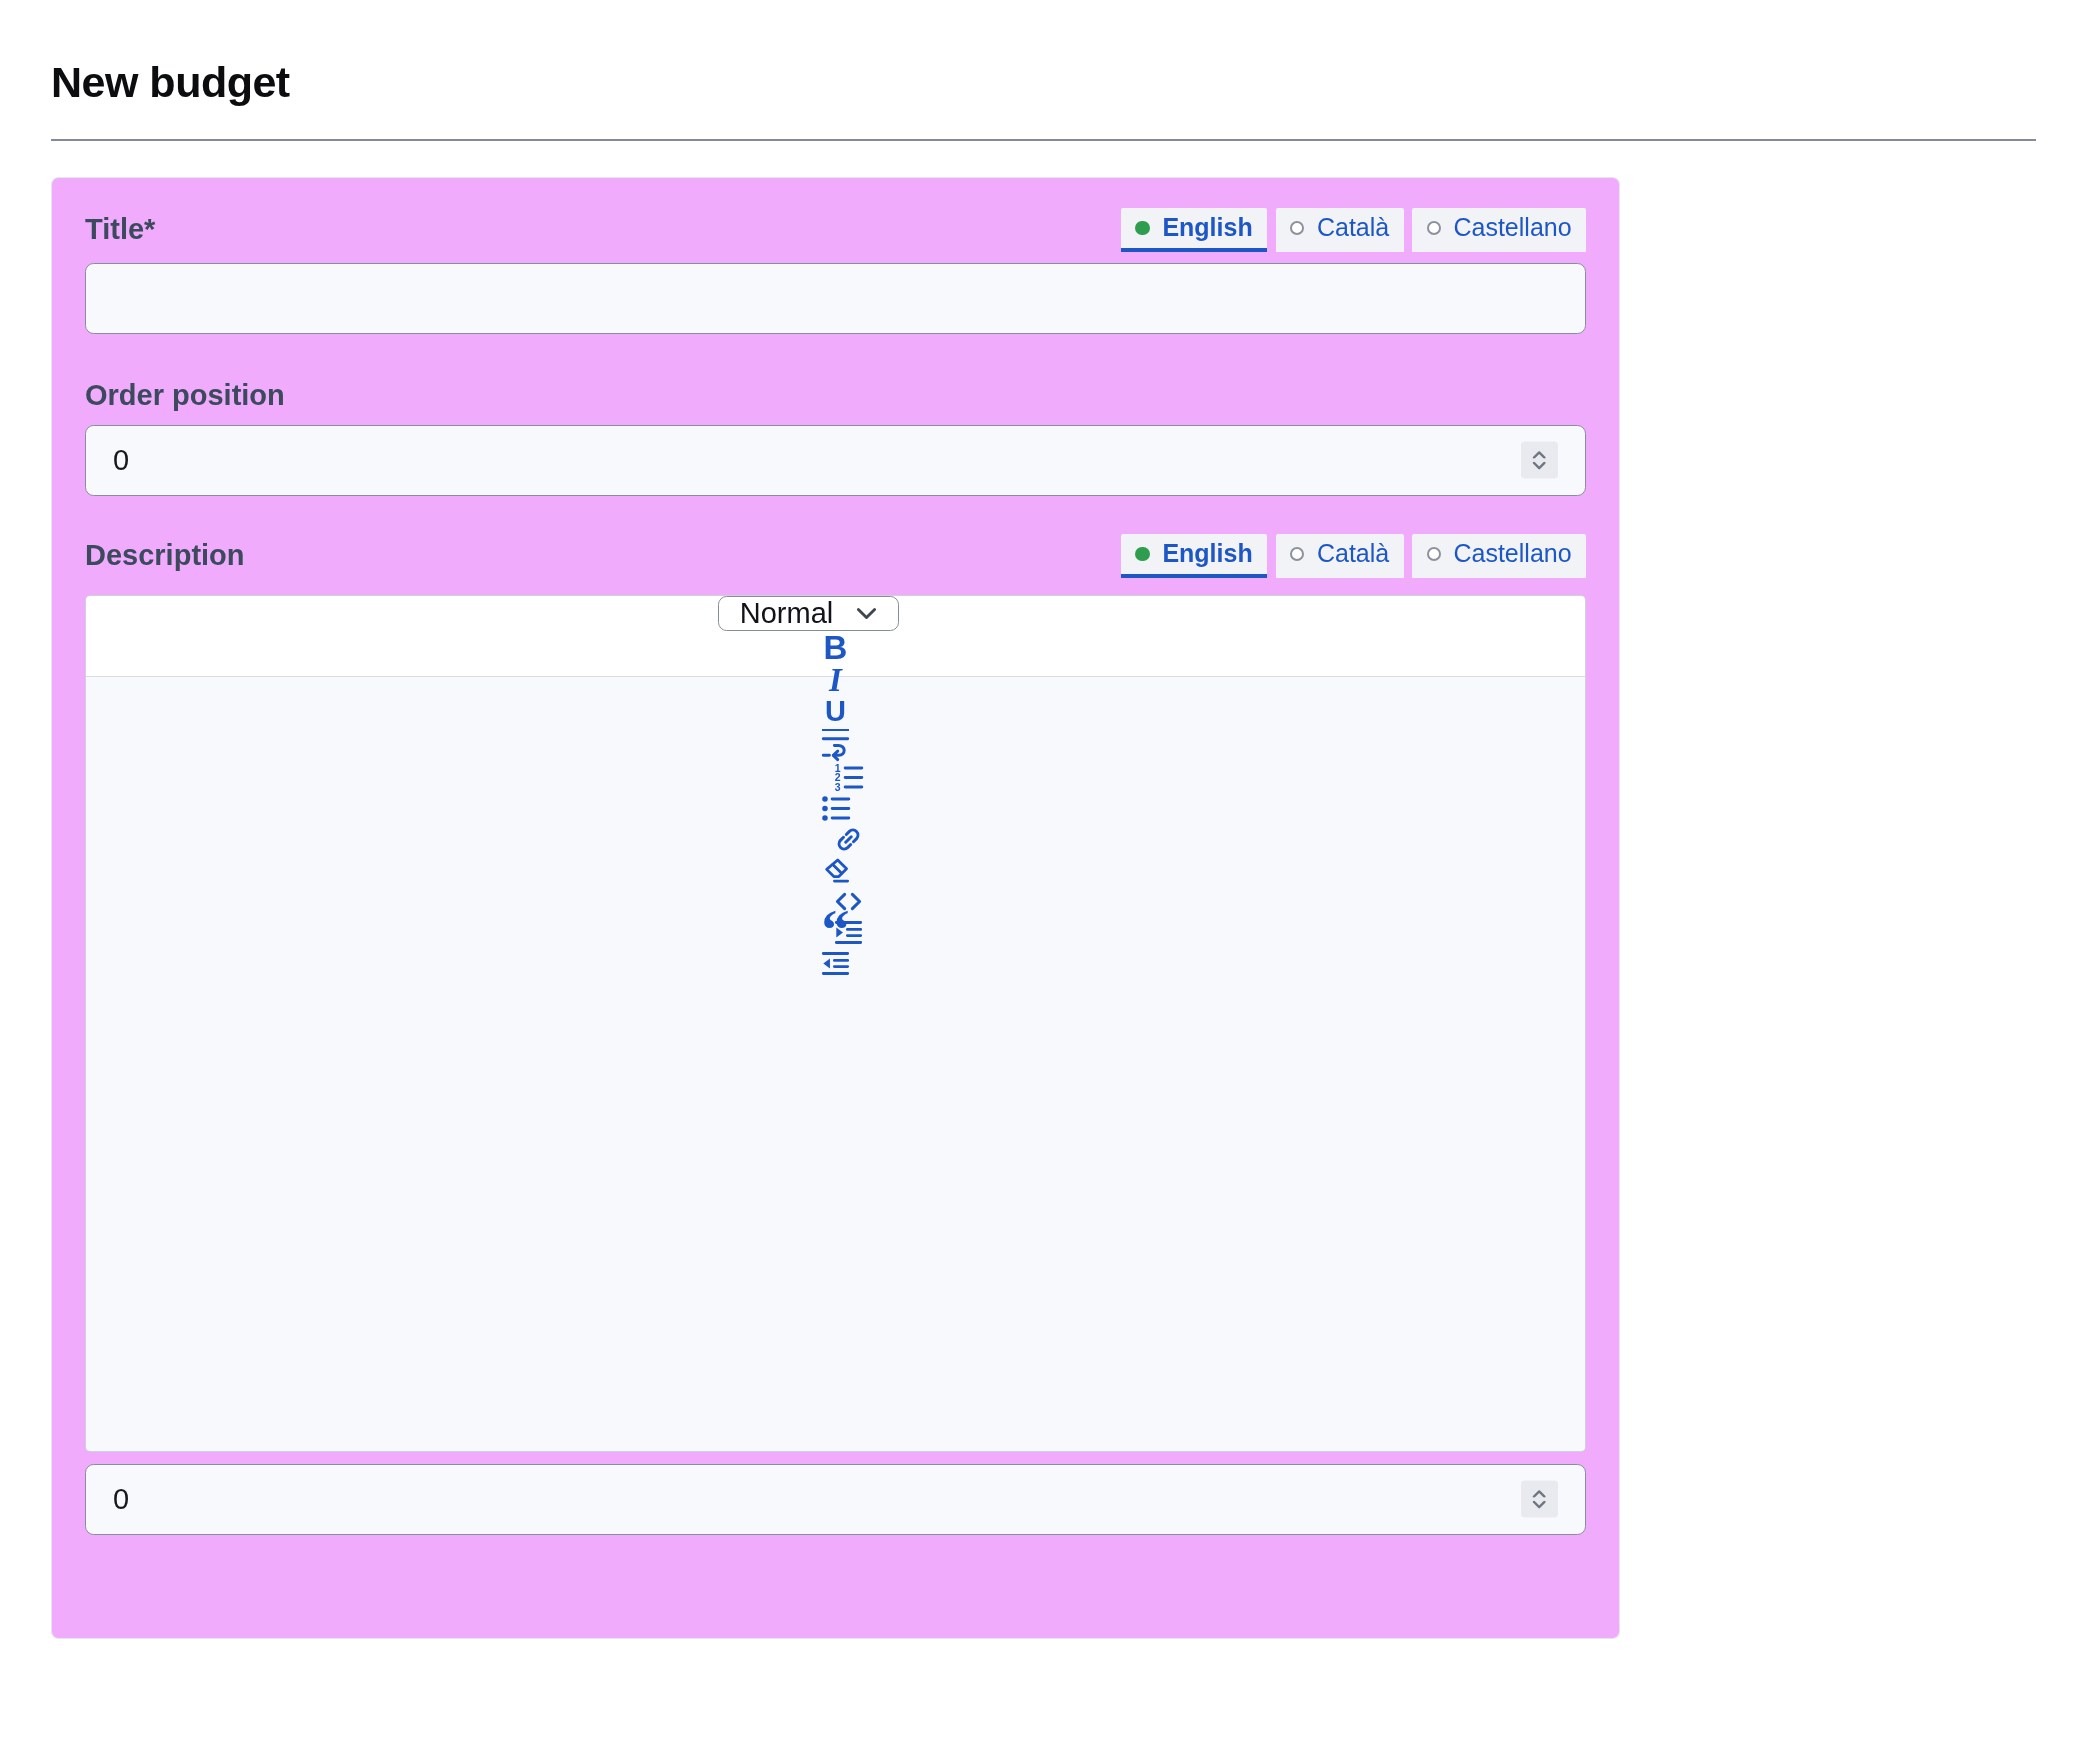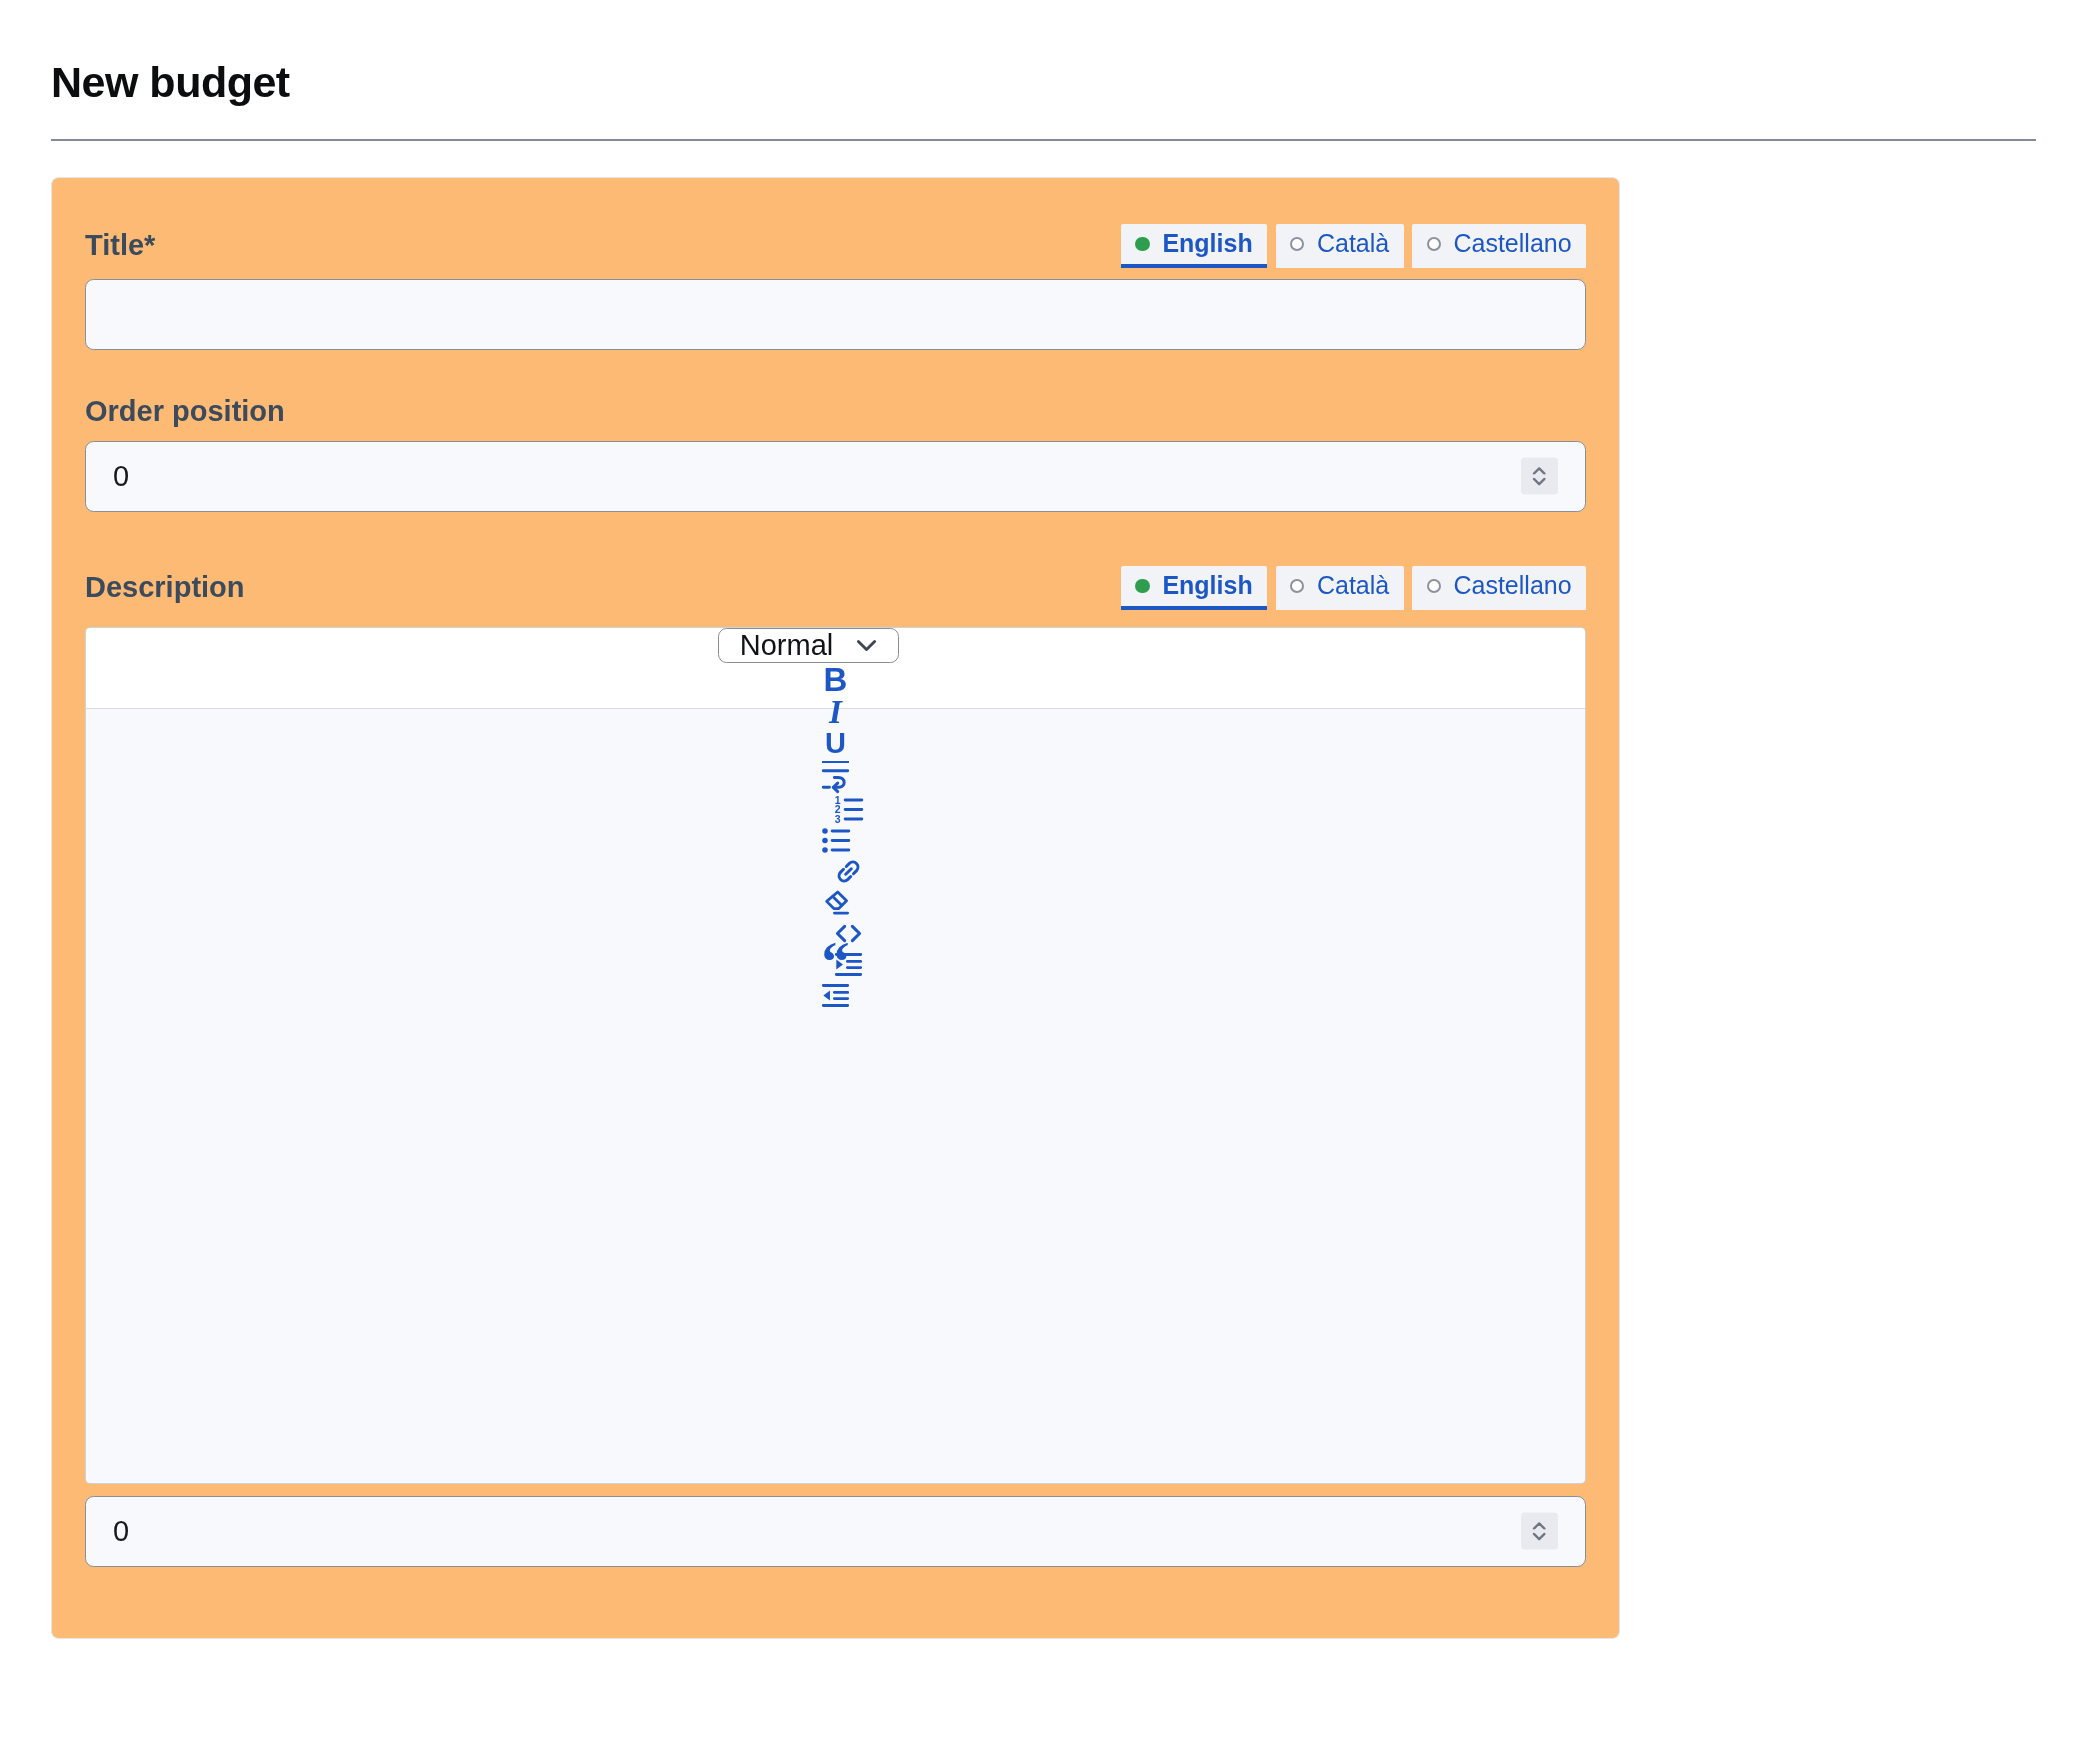--- a/index.html
+++ b/index.html
@@ -7,37 +7,37 @@
     font-family: "Liberation Sans", sans-serif; }
   .page { padding: 0 51px; }
 
   
   .page-title { margin-top: 54px; font-size: 43px; line-height: 56px;
     font-weight: 700; color: #0c0d0f; letter-spacing: -0.5px; }
   .divider { margin-top: 29px; height: 1.9px; background: #838a99; }
 
   
   .card { margin-top: 36px; width: 1569px; min-height: 1462px;
-    border: 1px solid #e5e7ec; border-radius: 7.7px; background: #fdba74;
+    border: 1px solid #e5e7ec; border-radius: 7.7px; background: #f0abfc;
     padding: 30px 33px; }
 
   
   .field-head { display: flex; justify-content: space-between;
     align-items: flex-end; min-height: 44px; }
   .field-label { font-size: 29px; font-weight: 700; color: #3b4a5c;
     line-height: 35px; display: block; }
   .field-head .field-label { margin-bottom: 4.8px; }
 
   
   .lang-tabs { display: flex; gap: 8.6px; }
   .lang-tab { display: flex; align-items: center; height: 44px;
     padding: 0 14.4px; background: #f1f3f7; border: none; cursor: pointer;
     font-family: "Liberation Sans", sans-serif;
     font-size: 25px; color: #1d57c5; border-radius: 1.9px 1.9px 0 0;
-    border-bottom: 4.8px solid transparent; margin-top: 16px; }
+    border-bottom: 4.8px solid transparent; }
   .lang-tab.active { font-weight: 700; border-bottom: 4.8px solid #1d57c5; }
   .lang-dot { width: 14.4px; height: 14.4px; border-radius: 50%;
     margin-right: 12.5px; flex: 0 0 auto; }
   .lang-dot.on  { background: #2e9e4e; }
   .lang-dot.off { background: #fff; border: 2.9px solid #8b929e; }
 
   
   .text-input { display: block; width: 100%; height: 71px;
     border: 1px solid #878e9b; border-radius: 8.6px; background: #f8f9fc;
     font-family: "Liberation Sans", sans-serif; font-size: 29px;

